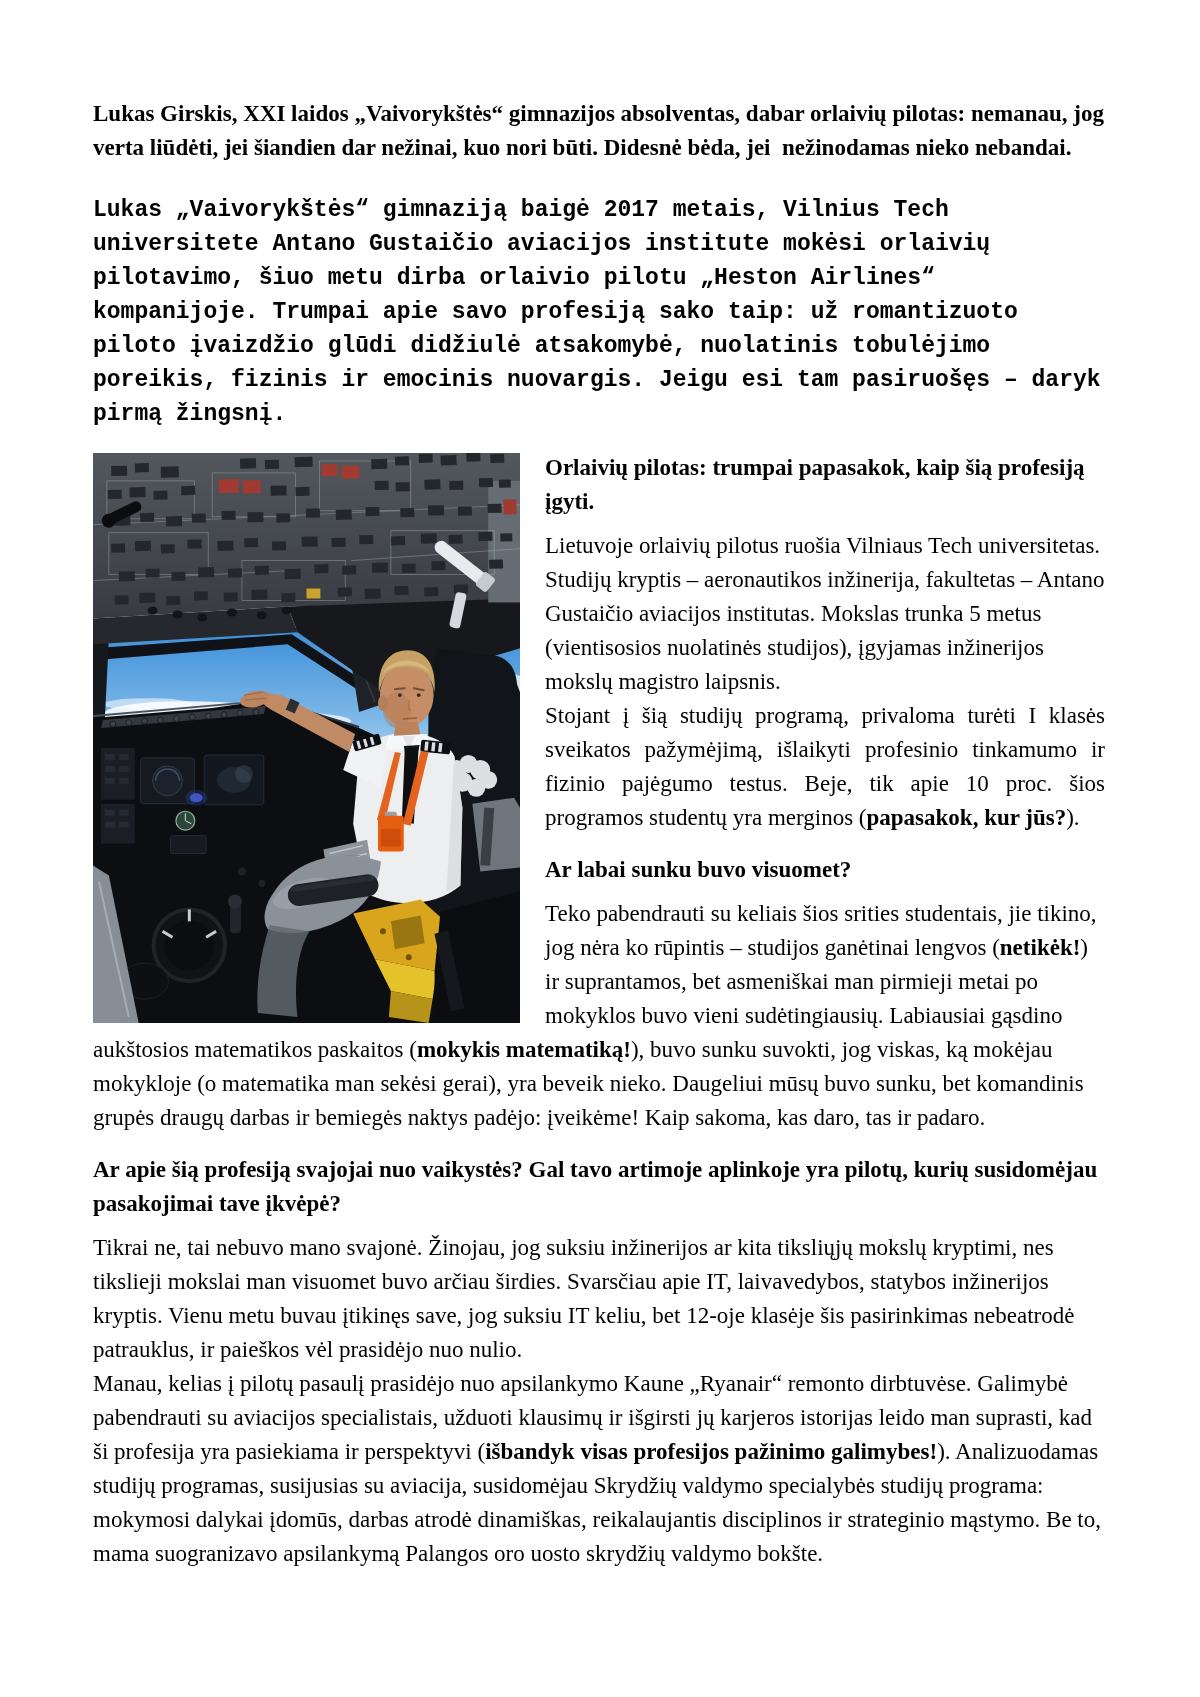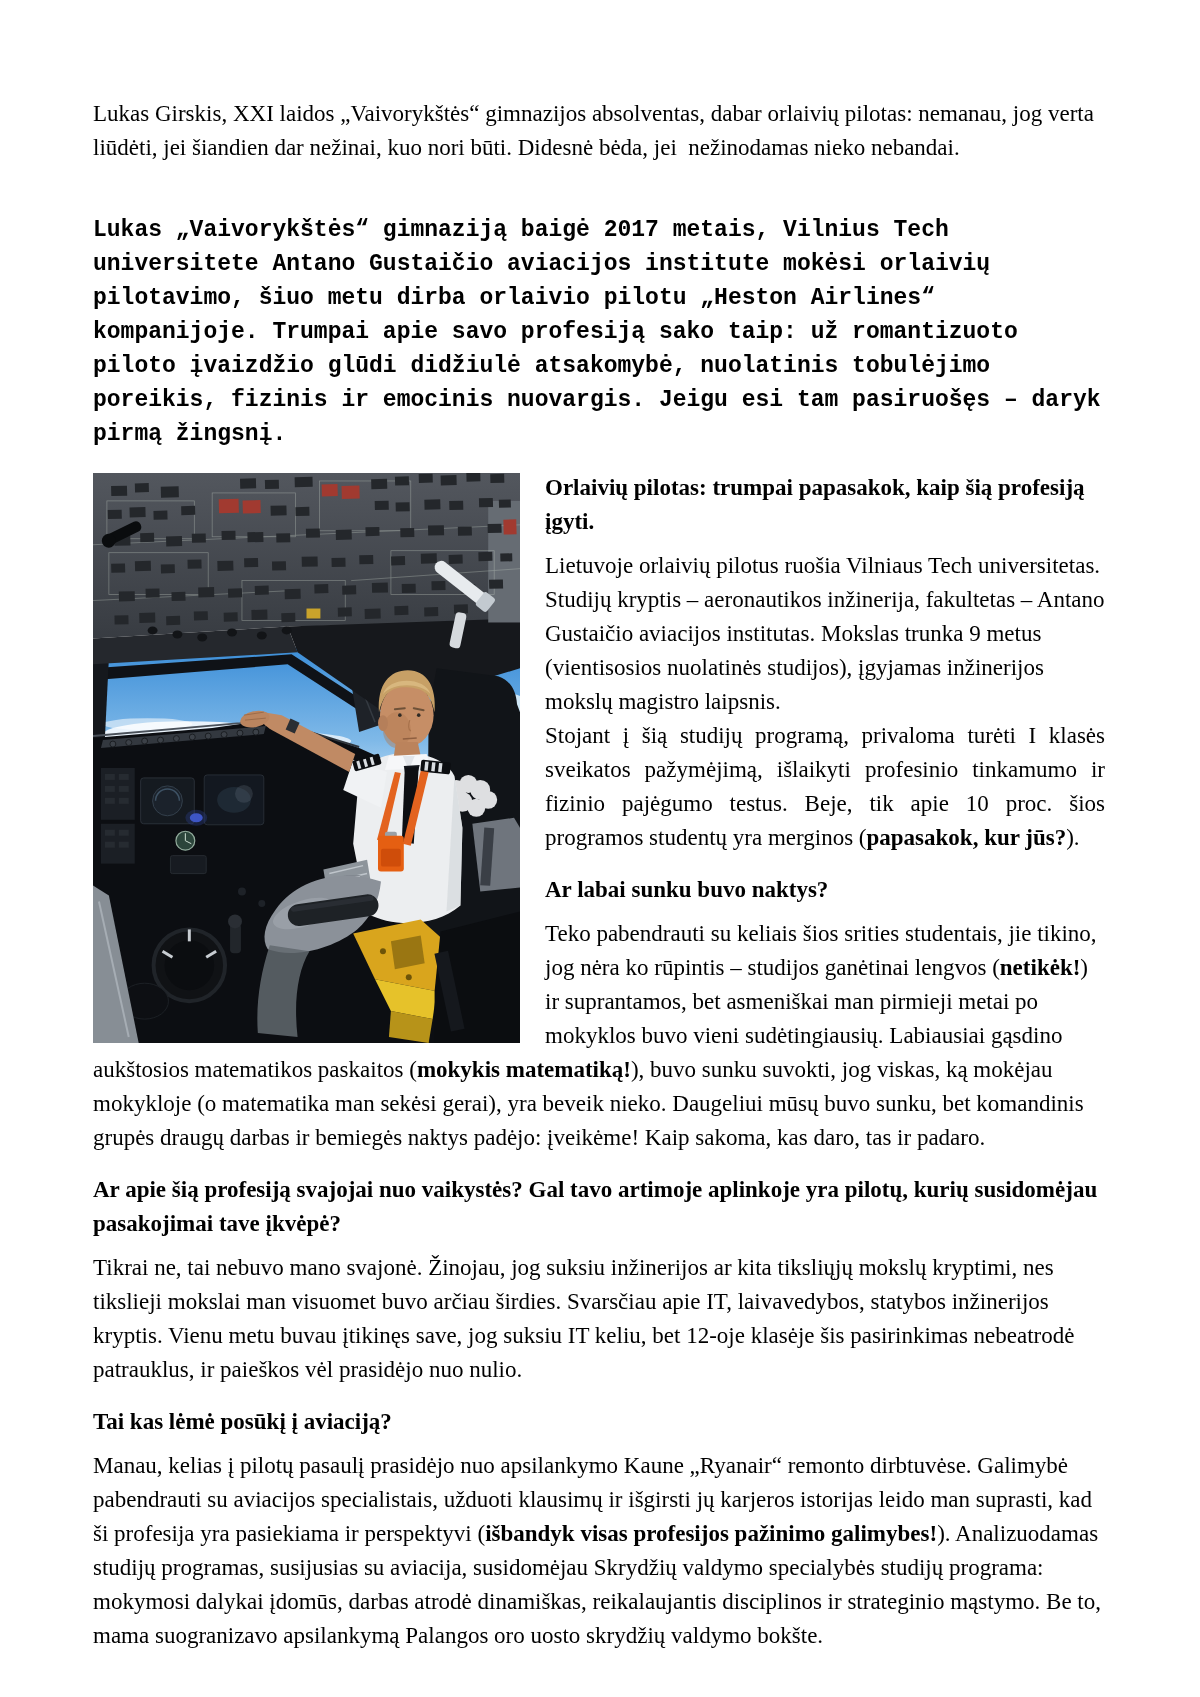--- a/index.html
+++ b/index.html
@@ -4,21 +4,21 @@
 <style>
   html,body{margin:0;padding:0;background:#ffffff;}
   body{
     width:1200px;height:1697px;overflow:hidden;box-sizing:border-box;
     padding:97px 95px 0 93px;
     font-family:"Liberation Serif","DejaVu Serif",serif;
     font-size:23px;line-height:34px;color:#000;
   }
   p{margin:0;}
   .b{font-weight:700;}
-  .intro{font-weight:400;margin-bottom:48px;white-space:pre-wrap;}
+  .intro{font-weight:700;margin-bottom:28px;white-space:pre-wrap;}
   .bio{font-weight:700;margin-bottom:20px;font-family:Liberation Mono, monospace;}
   .photo{
     float:left;width:427px;height:570px;margin:2px 25px 8px 0;
     line-height:0;
   }
   .photo svg{display:block;width:427px;height:570px;}
   .qh{font-weight:700;margin:18px 0 10px;}
   .qh-first{margin-top:2px;}
   .ans{margin:0;}
   .justify{text-align:justify;}
@@ -334,26 +334,25 @@
         <circle cx="292" cy="480" r="3" fill="#6e5408"></circle>
           <circle cx="318" cy="506" r="3" fill="#6e5408"></circle>
         <polygon points="300,540 342,548 338,572 298,566" fill="#caa21b" opacity="0.9"></polygon>
 
         <polygon points="350,460 430,440 430,572 344,572 344,520" fill="#0b0d10"></polygon>
         <rect x="352" y="480" width="14" height="80" fill="#15181d" transform="rotate(-12 359 520)"></rect>
       </svg>
     </div>
 
     <p class="qh qh-first">Orlaivių pilotas: trumpai papasakok, kaip šią profesiją įgyti.</p>
-    <p class="ans">Lietuvoje orlaivių pilotus ruošia Vilniaus Tech universitetas. Studijų kryptis – aeronautikos inžinerija, fakultetas – Antano Gustaičio aviacijos institutas. Mokslas trunka 9 metus (vientisosios nuolatinės studijos), įgyjamas inžinerijos mokslų magistro laipsnis.</p>
+    <p class="ans">Lietuvoje orlaivių pilotus ruošia Vilniaus Tech universitetas. Studijų kryptis – aeronautikos inžinerija, fakultetas – Antano Gustaičio aviacijos institutas. Mokslas trunka 5 metus (vientisosios nuolatinės studijos), įgyjamas inžinerijos mokslų magistro laipsnis.</p>
     <p class="ans justify"><span>Stojant į šią studijų programą, privaloma turėti I klasės sveikatos pažymėjimą, išlaikyti profesinio tinkamumo ir fizinio pajėgumo testus. Beje, tik apie 10 proc. šios programos studentų yra merginos (</span><span class="b">papasakok, kur jūs?</span><span>).</span></p>
 
-    <p class="qh">Ar labai sunku buvo naktys?</p>
+    <p class="qh">Ar labai sunku buvo visuomet?</p>
     <p class="ans"><span>Teko pabendrauti su keliais šios srities studentais, jie tikino, jog nėra ko rūpintis – studijos ganėtinai lengvos (</span><span class="b">netikėk!</span><span>) ir suprantamos, bet asmeniškai man pirmieji metai po mokyklos buvo vieni sudėtingiausių. Labiausiai gąsdino aukštosios matematikos paskaitos (</span><span class="b">mokykis matematiką!</span><span>), buvo sunku suvokti, jog viskas, ką mokėjau mokykloje (o matematika man sekėsi gerai), yra beveik nieko. Daugeliui mūsų buvo sunku, bet komandinis grupės draugų darbas ir bemiegės naktys padėjo: įveikėme! Kaip sakoma, kas daro, tas ir padaro.</span></p>
 
     <p class="qh">Ar apie šią profesiją svajojai nuo vaikystės? Gal tavo artimoje aplinkoje yra pilotų, kurių susidomėjau pasakojimai tave įkvėpė?</p>
     <p class="ans">Tikrai ne, tai nebuvo mano svajonė. Žinojau, jog suksiu inžinerijos ar kita tiksliųjų mokslų kryptimi, nes tikslieji mokslai man visuomet buvo arčiau širdies. Svarsčiau apie IT, laivavedybos, statybos inžinerijos kryptis. Vienu metu buvau įtikinęs save, jog suksiu IT keliu, bet 12-oje klasėje šis pasirinkimas nebeatrodė patrauklus, ir paieškos vėl prasidėjo nuo nulio.</p>
 
-    <p class="qh">Tai kas lėmė posūkį į aviaciją?</p>
     <p class="ans"><span>Manau, kelias į pilotų pasaulį prasidėjo nuo apsilankymo Kaune „Ryanair“ remonto dirbtuvėse. Galimybė pabendrauti su aviacijos specialistais, užduoti klausimų ir išgirsti jų karjeros istorijas leido man suprasti, kad ši profesija yra pasiekiama ir perspektyvi (</span><span class="b">išbandyk visas profesijos pažinimo galimybes!</span><span>). Analizuodamas studijų programas, susijusias su aviacija, susidomėjau Skrydžių valdymo specialybės studijų programa: mokymosi dalykai įdomūs, darbas atrodė dinamiškas, reikalaujantis disciplinos ir strateginio mąstymo. Be to, mama suogranizavo apsilankymą Palangos oro uosto skrydžių valdymo bokšte.</span></p>
 
   </div>
 </div>
 
 </body></html>

